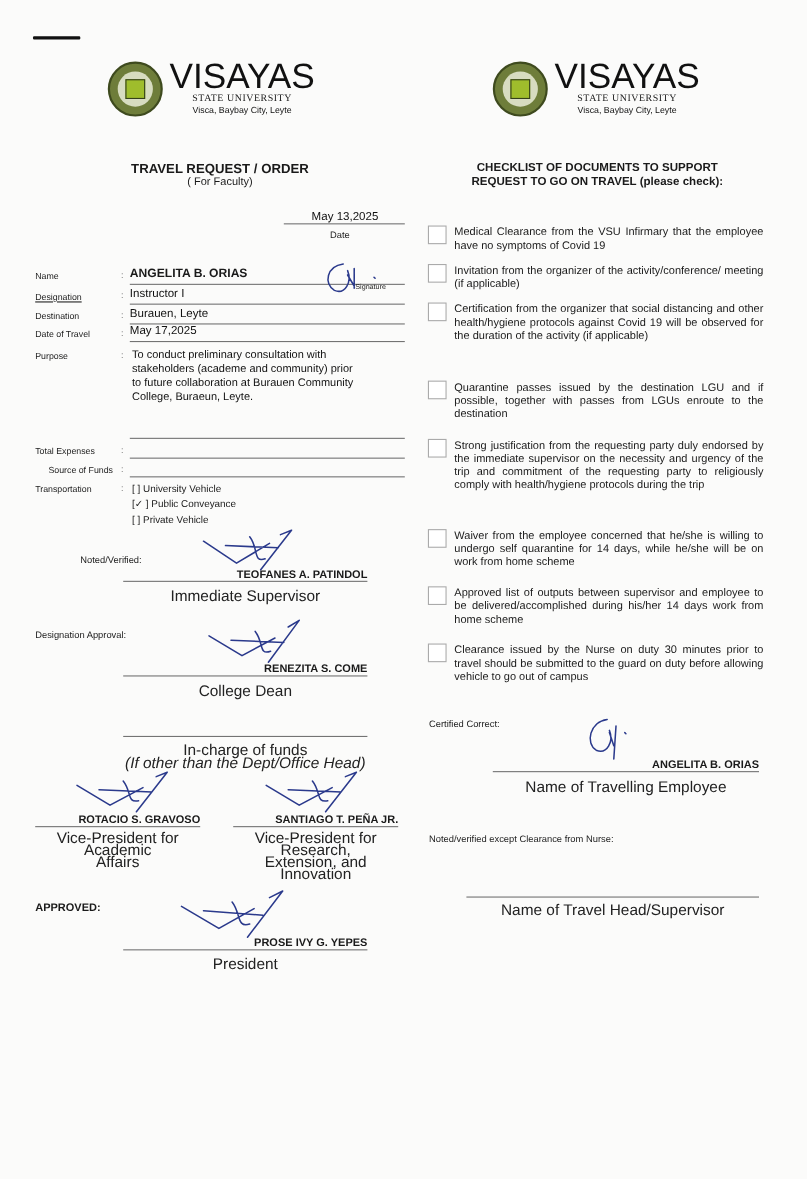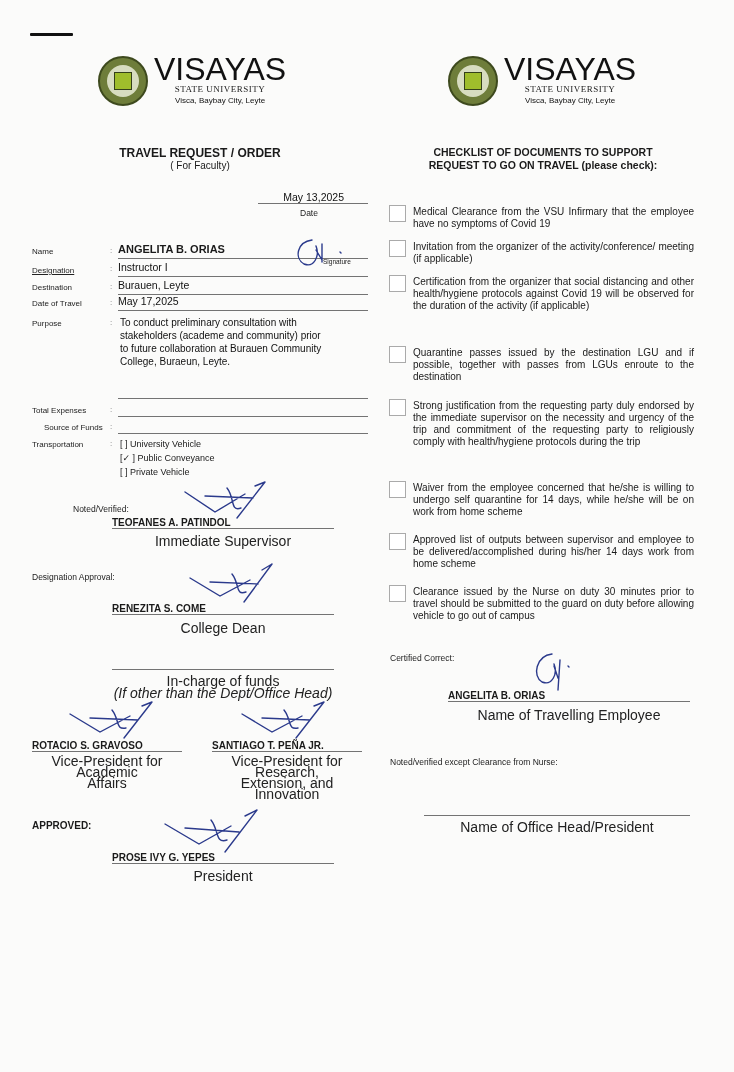--- a/index.html
+++ b/index.html
@@ -17,21 +17,21 @@
   .logo-sub { font-family:"Liberation Serif", serif; font-size:9px; letter-spacing:0.5px; line-height:10px; color:#222; }
   .logo-addr { font-size:8px; line-height:14px; color:#111; }
 
   .title { font-weight:bold; font-size:12px; text-align:center; }
   .subtitle { font-size:10px; text-align:center; }
   .label { font-size:8px; color:#222; }
   .colon { font-size:8px; color:#777; }
   .val { font-size:10.5px; color:#111; }
   .valb { font-size:11px; font-weight:bold; }
   .uline { border-bottom:1px solid #737373; }
-  .sig-name { font-size:10px; font-weight:bold; text-align:left; }
+  .sig-name { font-size:10px; font-weight:bold; text-align:right; }
   .sig-role { font-size:14px; text-align:center; color:#222; }
   .small { font-size:8.5px; color:#222; }
   .chk-item { position:absolute; left:389px; width:305px; display:flex; }
   .chk-box { width:17px; height:17px; border:1px solid #aaa; box-sizing:border-box; flex:0 0 auto; margin-right:7px; margin-top:-1px; background:#fff; }
   .chk-text { font-size:10px; line-height:12px; text-align:justify; color:#1a1a1a; }
   .ink { stroke:#2b3a8c; fill:none; stroke-width:1.4; stroke-linecap:round; }
 </style>
 </head>
 <body>
 
@@ -199,13 +199,13 @@
 
 <div class="abs small" style="left:390px; top:653px;">Certified Correct:</div>
 <svg class="abs" style="left:528px; top:650px;" width="50" height="45">
   <path class="ink" d="M24 4 C8 6,4 26,14 32 C24 36,30 24,26 14 M26 16 L30 28 M32 10 L30 40 M40 16 L41 17"></path>
 </svg>
 <div class="abs uline sig-name" style="left:448px; top:690px; width:242px;">ANGELITA B. ORIAS</div>
 <div class="abs sig-role" style="left:448px; top:707px; width:242px;">Name of Travelling Employee</div>
 
 <div class="abs small" style="left:390px; top:757px;">Noted/verified except Clearance from Nurse:</div>
 <div class="abs uline" style="left:424px; top:815px; width:266px;"></div>
-<div class="abs sig-role" style="left:424px; top:819px; width:266px;">Name of Office Head/President</div>
+<div class="abs sig-role" style="left:424px; top:819px; width:266px;">Name of Travel Head/Supervisor</div>
 
 </body></html>

